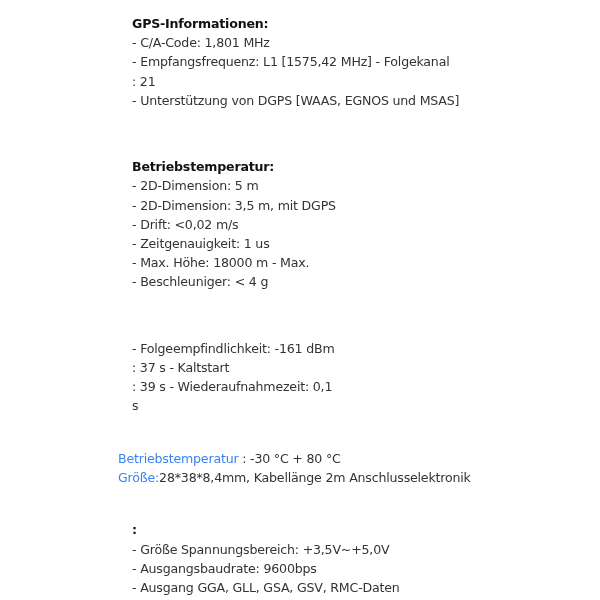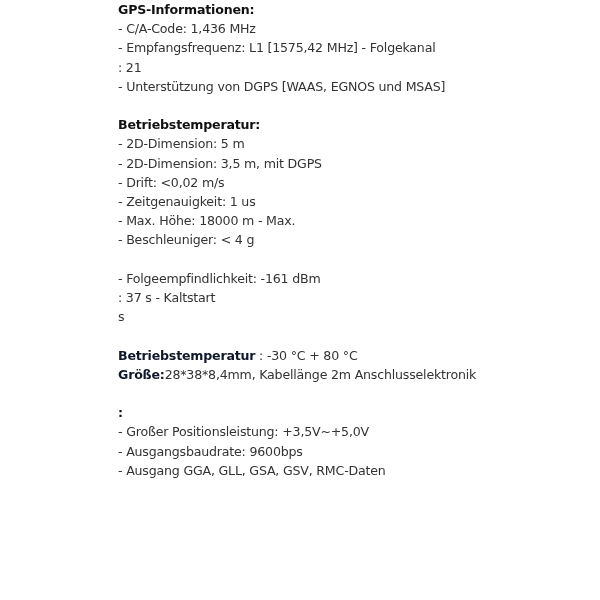--- a/index.html
+++ b/index.html
@@ -1,65 +1,66 @@
 <!DOCTYPE html>
 <html><head>
   <meta charset="utf-8">
   <style>
     html, body { margin: 0; padding: 0; background: #ffffff; }
     body { width: 600px; height: 600px; overflow: hidden; position: relative;
       font-family: "DejaVu Sans", sans-serif; }
     .doc { position: absolute; left: 118px; top: 0px; width: 470px;
       font-size: 12.6px; line-height: 19.2px; color: #333333; letter-spacing: -0.2px; }
-    .section { margin: 0; }
+    .section { margin: 14px; }
     .gap { height: 19.2px; }
     .heading { font-weight: bold; color: #111111; }
     .line { white-space: nowrap; }
-    .bold { font-weight: bold; color: #0f172a; }
+    .bold { font-weight: normal; color: #3b82f6; }
   </style>
 </head>
 <body>
 
 <div class="doc">
 
   <div class="section">
     <div class="line heading">GPS-Informationen:</div>
-    <div class="line">- C/A-Code: 1,436 MHz</div>
+    <div class="line">- C/A-Code: 1,801 MHz</div>
     <div class="line">- Empfangsfrequenz: L1 [1575,42 MHz] - Folgekanal</div>
     <div class="line">: 21</div>
     <div class="line">- Unterstützung von DGPS [WAAS, EGNOS und MSAS]</div>
   </div>
   <div class="gap"></div>
 
   <div class="section">
     <div class="line heading">Betriebstemperatur:</div>
     <div class="line">- 2D-Dimension: 5 m</div>
     <div class="line">- 2D-Dimension: 3,5 m, mit DGPS</div>
     <div class="line">- Drift: &lt;0,02 m/s</div>
     <div class="line">- Zeitgenauigkeit: 1 us</div>
     <div class="line">- Max. Höhe: 18000 m - Max.</div>
     <div class="line">- Beschleuniger: &lt; 4 g</div>
   </div>
   <div class="gap"></div>
 
   <div class="section">
     <div class="line">- Folgeempfindlichkeit: -161 dBm</div>
     <div class="line">: 37 s - Kaltstart</div>
+    <div class="line">: 39 s - Wiederaufnahmezeit: 0,1</div>
     <div class="line">s</div>
   </div>
   <div class="gap"></div>
 
   <div class="line">
     <span class="bold">Betriebstemperatur</span><span> : -30 °C + 80 °C</span>
   </div>
   <div class="line">
     <span class="bold">Größe:</span><span>28*38*8,4mm, Kabellänge 2m Anschlusselektronik</span>
   </div>
   <div class="gap"></div>
 
   <div class="section">
     <div class="line heading">:</div>
-    <div class="line">- Großer Positionsleistung: +3,5V~+5,0V</div>
+    <div class="line">- Größe Spannungsbereich: +3,5V~+5,0V</div>
     <div class="line">- Ausgangsbaudrate: 9600bps</div>
     <div class="line">- Ausgang GGA, GLL, GSA, GSV, RMC-Daten</div>
   </div>
 
 </div>
 
 </body></html>

